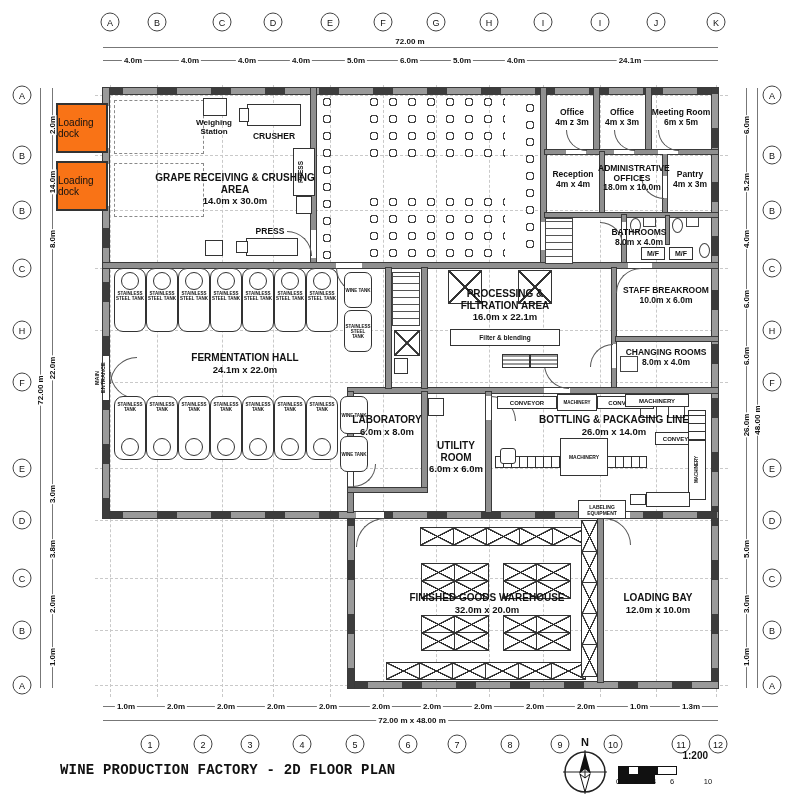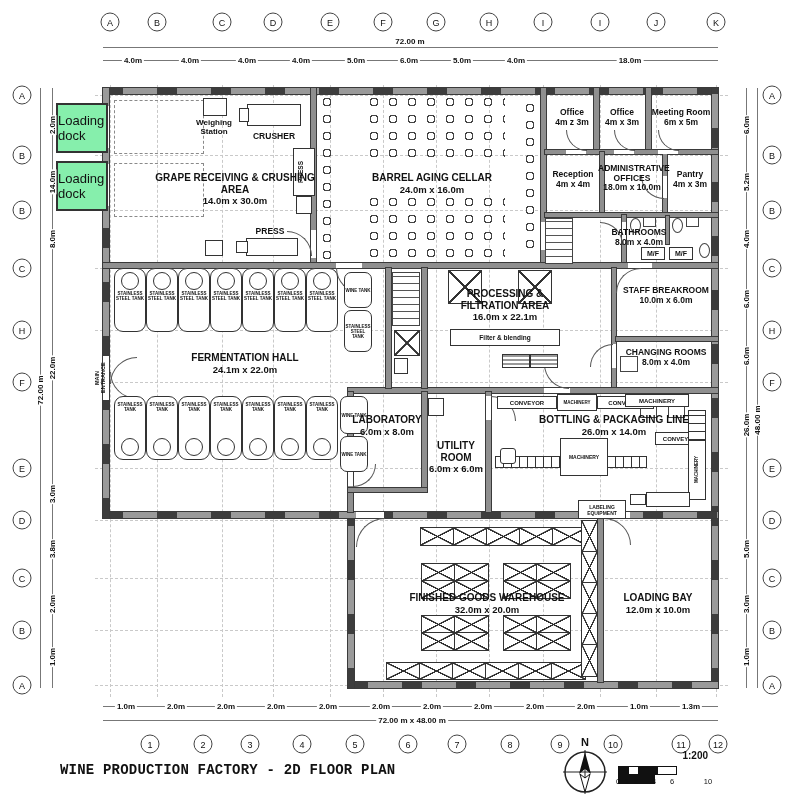--- a/index.html
+++ b/index.html
@@ -21,21 +21,21 @@
   .arcBR{position:absolute;border-bottom:1px solid #555;border-right:1px solid #555;border-radius:0 0 100% 0;}
   
   .box{position:absolute;border:1px solid #333;background:#fff;}
   .xbox{position:absolute;border:1px solid #333;background-color:#fff;background-image:
         linear-gradient(to top right,transparent 47%,#333 48%,#333 52%,transparent 53%),
         linear-gradient(to bottom right,transparent 47%,#333 48%,#333 52%,transparent 53%);}
   .conv{position:absolute;border:1px solid #333;background:repeating-linear-gradient(90deg,#fff 0 7px,#333 7px 8px);}
   .convv{position:absolute;border:1px solid #333;background:repeating-linear-gradient(0deg,#fff 0 7px,#333 7px 8px);}
   .stairs{position:absolute;border:1px solid #444;background:repeating-linear-gradient(0deg,#fff 0 6px,#555 6px 7px);}
   .dash{position:absolute;border:1.5px dashed #8a8a8a;}
-  .dock{position:absolute;border:2px solid #333;background:#86efac;display:flex;align-items:center;justify-content:center;font-size:13px;}
+  .dock{position:absolute;border:2px solid #333;background:#f97316;display:flex;align-items:center;justify-content:center;font-size:10px;}
   .barrels{position:absolute;background-image:radial-gradient(circle 6px at 9px 8px,#fff 55%,#444 56%,#444 72%,transparent 74%);background-size:19px 17px;}
   .fix{position:absolute;border:1px solid #444;background:#fff;}
   .oval{border-radius:50%;}
   
   .tank{position:absolute;width:30px;height:62px;border:1.5px solid #333;border-radius:9px;background:#fff;display:flex;flex-direction:column;}
   .tc{width:16px;height:16px;border:1.5px solid #333;border-radius:50%;margin:3px auto 0;flex:none;}
   .tl{font-size:4.5px;line-height:5px;text-align:center;display:block;padding:1px 1px 0;font-weight:bold;}
   .tankb .tc{order:2;margin:auto auto 3px;}
   .tankb .tl{order:1;padding-top:5px;}
   .wtank{position:absolute;border:1.5px solid #333;border-radius:7px;background:#fff;display:flex;align-items:center;justify-content:center;font-size:4.5px;line-height:5px;font-weight:bold;text-align:center;}
@@ -338,24 +338,20 @@
   <div class="xbox" style="left:581px;top:520px;width:15px;height:31px;"></div>
   <div class="xbox" style="left:581px;top:551px;width:15px;height:31px;"></div>
   <div class="xbox" style="left:581px;top:582px;width:15px;height:31px;"></div>
   <div class="xbox" style="left:581px;top:613px;width:15px;height:31px;"></div>
   <div class="xbox" style="left:581px;top:644px;width:15px;height:31px;"></div>
 
   <div class="room" style="left:155px;top:172px;width:160px;">
     <span class="rn">GRAPE RECEIVING &amp; CRUSHING AREA</span>
       <span class="rd">14.0m x 30.0m</span>
     </div>
-  <div class="room" style="left:352px;top:172px;width:160px;">
-    <span class="rn">BARREL AGING CELLAR</span>
-      <span class="rd">24.0m x 16.0m</span>
-    </div>
   <div class="room sm" style="left:550px;top:108px;width:44px;">
     <span class="rn">Office</span>
       <span class="rd">4m z 3m</span>
     </div>
   <div class="room sm" style="left:600px;top:108px;width:44px;">
     <span class="rn">Office</span>
       <span class="rd">4m x 3m</span>
     </div>
   <div class="room sm" style="left:650px;top:108px;width:62px;">
     <span class="rn">Meeting Room</span>
@@ -431,21 +427,21 @@
 
   <div class="dlab" style="left:410px;top:41px;"><span>72.00 m</span></div>
   <div class="dlab" style="left:133px;top:60px;"><span>4.0m</span></div>
   <div class="dlab" style="left:190px;top:60px;"><span>4.0m</span></div>
   <div class="dlab" style="left:247px;top:60px;"><span>4.0m</span></div>
   <div class="dlab" style="left:301px;top:60px;"><span>4.0m</span></div>
   <div class="dlab" style="left:356px;top:60px;"><span>5.0m</span></div>
   <div class="dlab" style="left:409px;top:60px;"><span>6.0m</span></div>
   <div class="dlab" style="left:462px;top:60px;"><span>5.0m</span></div>
   <div class="dlab" style="left:516px;top:60px;"><span>4.0m</span></div>
-  <div class="dlab" style="left:630px;top:60px;"><span>18.0m</span></div>
+  <div class="dlab" style="left:630px;top:60px;"><span>24.1m</span></div>
 
   <div class="dlab" style="left:126px;top:706px;"><span>1.0m</span></div>
   <div class="dlab" style="left:176px;top:706px;"><span>2.0m</span></div>
   <div class="dlab" style="left:226px;top:706px;"><span>2.0m</span></div>
   <div class="dlab" style="left:276px;top:706px;"><span>2.0m</span></div>
   <div class="dlab" style="left:328px;top:706px;"><span>2.0m</span></div>
   <div class="dlab" style="left:381px;top:706px;"><span>2.0m</span></div>
   <div class="dlab" style="left:432px;top:706px;"><span>2.0m</span></div>
   <div class="dlab" style="left:483px;top:706px;"><span>2.0m</span></div>
   <div class="dlab" style="left:535px;top:706px;"><span>2.0m</span></div>

